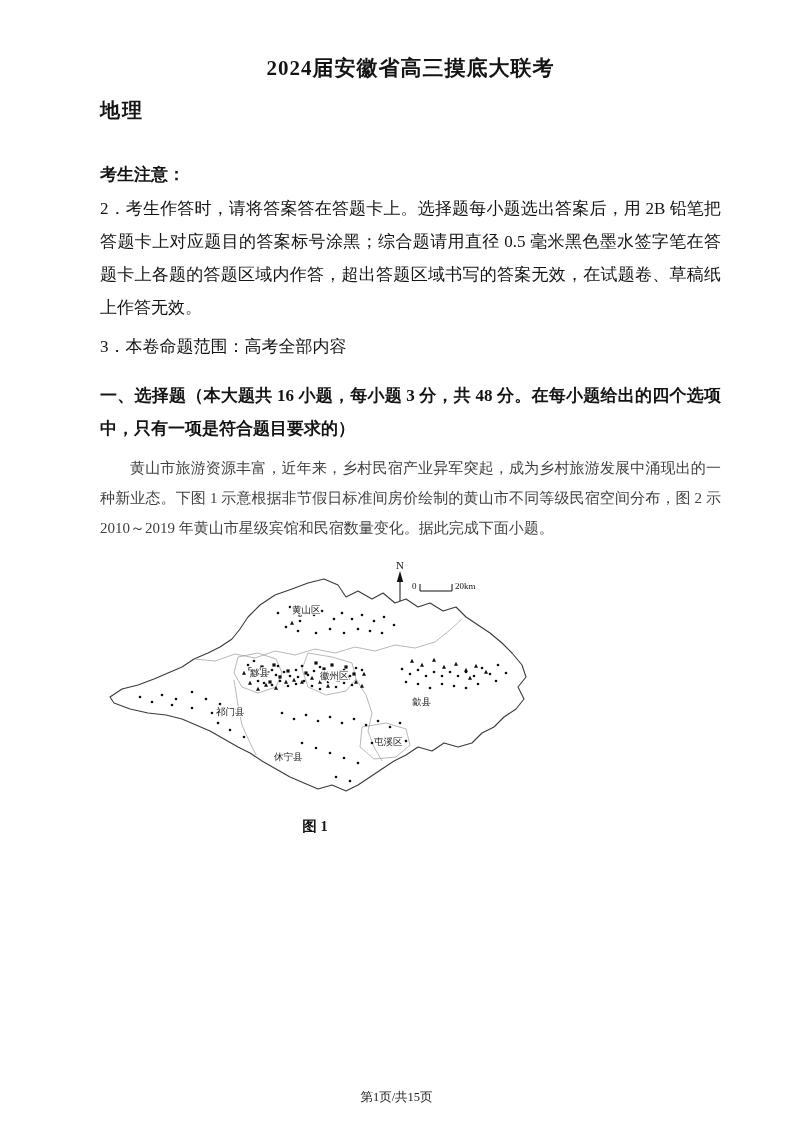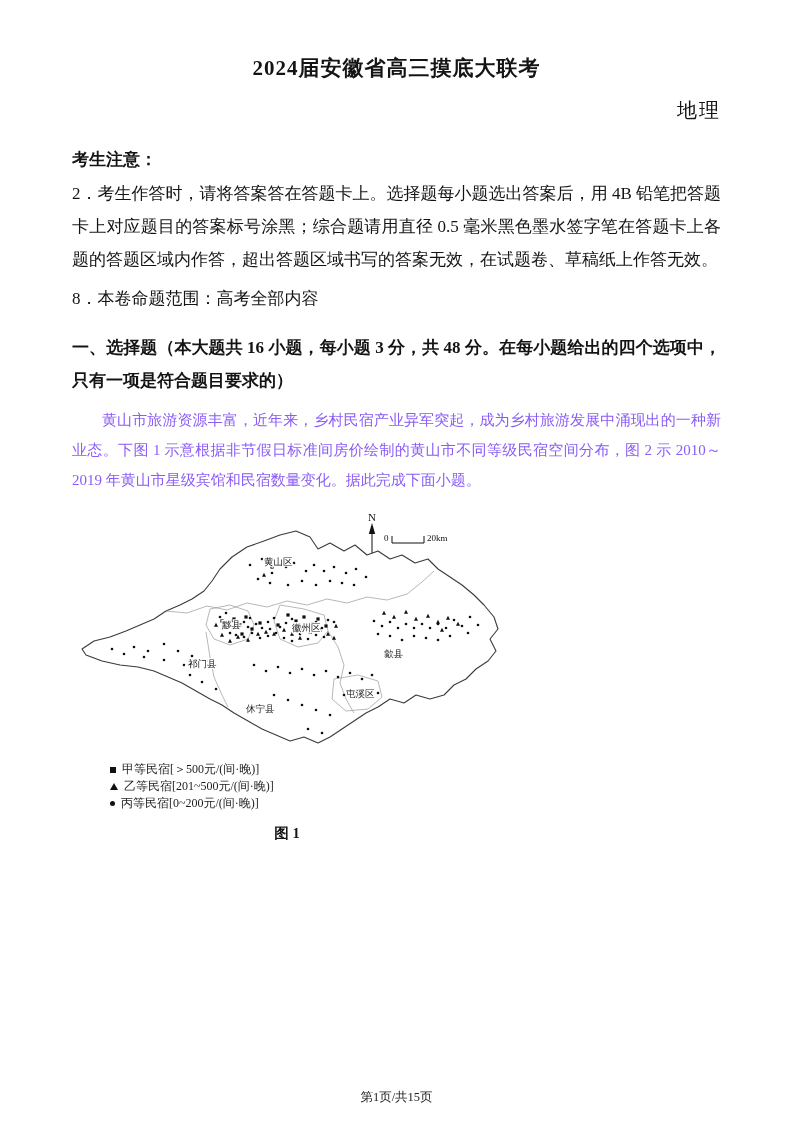--- a/index.html
+++ b/index.html
@@ -1,27 +1,27 @@
 <!DOCTYPE html>
 <html><head>
 <meta charset="utf-8">
 <style>
   *{box-sizing:border-box;}
   html,body{margin:0;padding:0;}
   body{
     width:793px;height:1122px;background:#ffffff;position:relative;overflow:hidden;
     font-family:"Liberation Serif","DejaVu Serif",serif;color:#141414;
   }
-  .page{padding:54px 72px 0 72px;}
+  .page{padding:54px 72px 0 100px;}
   .title{text-align:center;font-size:21px;font-weight:bold;margin:0;letter-spacing:1px;}
-  .subject{text-align:right;font-size:20px;font-weight:normal;margin:15px 0 0;letter-spacing:2px;}
-  .notice-heading{font-size:17px;font-weight:bold;margin:24px 0 0;}
+  .subject{text-align:left;font-size:20px;font-weight:bold;margin:15px 0 0;letter-spacing:2px;}
+  .notice-heading{font-size:17px;font-weight:bold;margin:39px 0 0;}
   .notice-item{font-size:17px;line-height:33px;margin:6px 0 0;text-align:justify;}
   .section-heading{font-size:17px;font-weight:bold;line-height:33px;margin:16px 0 0;text-align:justify;}
-  .passage{font-size:15px;line-height:30px;margin:8px 0 0;text-align:justify;text-indent:2em;color:#8b5cf6;}
+  .passage{font-size:15px;line-height:30px;margin:8px 0 0;text-align:justify;text-indent:2em;color:#404040;}
   .figure{margin:12px 0 0 0;width:440px;}
   .map-svg{display:block;}
   .outline{fill:none;stroke:#3a3a3a;stroke-width:1.1;stroke-linejoin:round;}
   .inner{fill:none;stroke:#9a9a9a;stroke-width:0.7;stroke-linejoin:round;}
   .pt-a,.pt-b,.pt-c{fill:#0f0f0f;}
   .region-label{font-size:9.5px;fill:#1a1a1a;paint-order:stroke;stroke:#ffffff;stroke-width:2.5px;font-family:"Liberation Serif","DejaVu Serif",serif;}
   .north-text{font-size:11px;fill:#111;font-family:"Liberation Serif",serif;}
   .scale-text{font-size:9px;fill:#111;font-family:"Liberation Serif",serif;}
   .legend{margin:4px 0 0 38px;font-size:12px;color:#1e1e1e;}
   .legend-row{display:flex;align-items:center;height:17px;}
@@ -35,22 +35,22 @@
 </head>
 <body>
 
 <div class="page">
 
   <h1 class="title">2024届安徽省高三摸底大联考</h1>
   <h2 class="subject">地理</h2>
 
   <div>
     <p class="notice-heading">考生注意：</p>
-    <p class="notice-item">2．考生作答时，请将答案答在答题卡上。选择题每小题选出答案后，用 4B 铅笔把答题卡上对应题目的答案标号涂黑；综合题请用直径 0.5 毫米黑色墨水签字笔在答题卡上各题的答题区域内作答，超出答题区域书写的答案无效，在试题卷、草稿纸上作答无效。</p>
-    <p class="notice-item">8．本卷命题范围：高考全部内容</p>
+    <p class="notice-item">2．考生作答时，请将答案答在答题卡上。选择题每小题选出答案后，用 2B 铅笔把答题卡上对应题目的答案标号涂黑；综合题请用直径 0.5 毫米黑色墨水签字笔在答题卡上各题的答题区域内作答，超出答题区域书写的答案无效，在试题卷、草稿纸上作答无效。</p>
+    <p class="notice-item">3．本卷命题范围：高考全部内容</p>
   </div>
 
   <p class="section-heading">一、选择题（本大题共 16 小题，每小题 3 分，共 48 分。在每小题给出的四个选项中，只有一项是符合题目要求的）</p>
 
   <p class="passage">黄山市旅游资源丰富，近年来，乡村民宿产业异军突起，成为乡村旅游发展中涌现出的一种新业态。下图 1 示意根据非节假日标准间房价绘制的黄山市不同等级民宿空间分布，图 2 示 2010～2019 年黄山市星级宾馆和民宿数量变化。据此完成下面小题。</p>
 
   <figure class="figure" style="margin-left:0">
     <svg id="map-svg" class="map-svg" width="430" height="250" viewBox="0 0 430 250" xmlns="http://www.w3.org/2000/svg">
 
       <g>
@@ -241,33 +241,19 @@
           <text x="192" y="58" class="region-label">黄山区</text>
           <text x="150" y="121" class="region-label">黟县</text>
           <text x="220" y="124" class="region-label">徽州区</text>
           <text x="116" y="160" class="region-label">祁门县</text>
           <text x="312" y="150" class="region-label">歙县</text>
           <text x="174" y="205" class="region-label">休宁县</text>
           <text x="274" y="190" class="region-label">屯溪区</text>
         </g>
     </svg>
 
-    <div class="legend">
-      <div class="legend-row">
-        <span class="sym sym-square"></span>
-        <span>甲等民宿[＞500元/(间·晚)]</span>
-      </div>
-      <div class="legend-row">
-        <span class="sym sym-triangle"></span>
-        <span>乙等民宿[201~500元/(间·晚)]</span>
-      </div>
-      <div class="legend-row">
-        <span class="sym sym-dot"></span>
-        <span>丙等民宿[0~200元/(间·晚)]</span>
-      </div>
-    </div>
 
     <figcaption class="caption">图 1</figcaption>
   </figure>
 
 </div>
 
 <div class="footer">第1页/共15页</div>
 
 </body></html>

